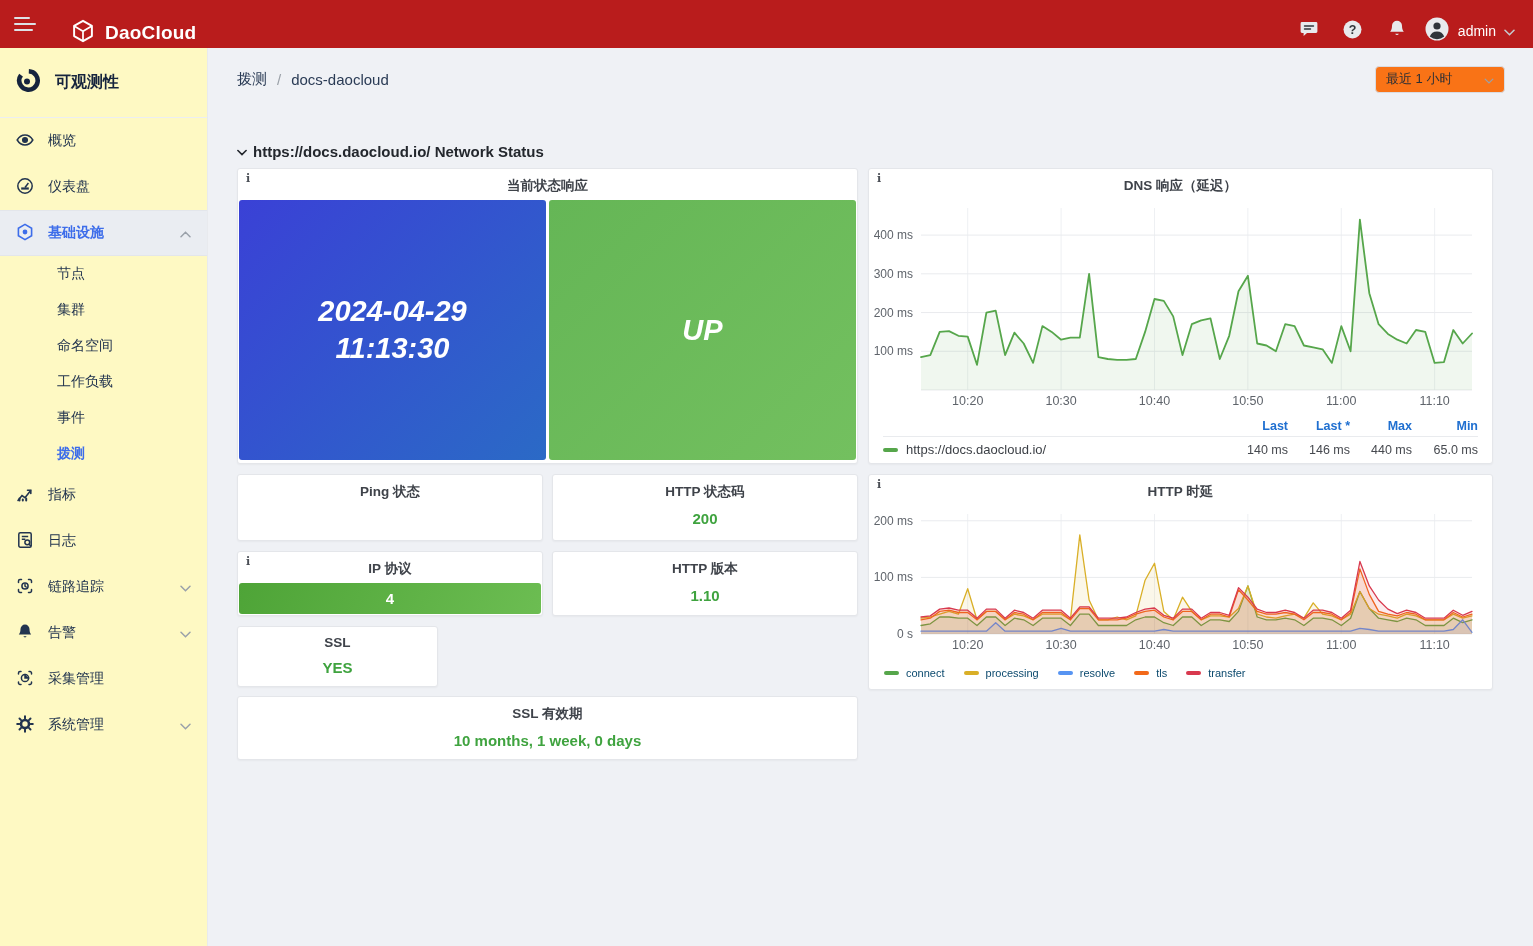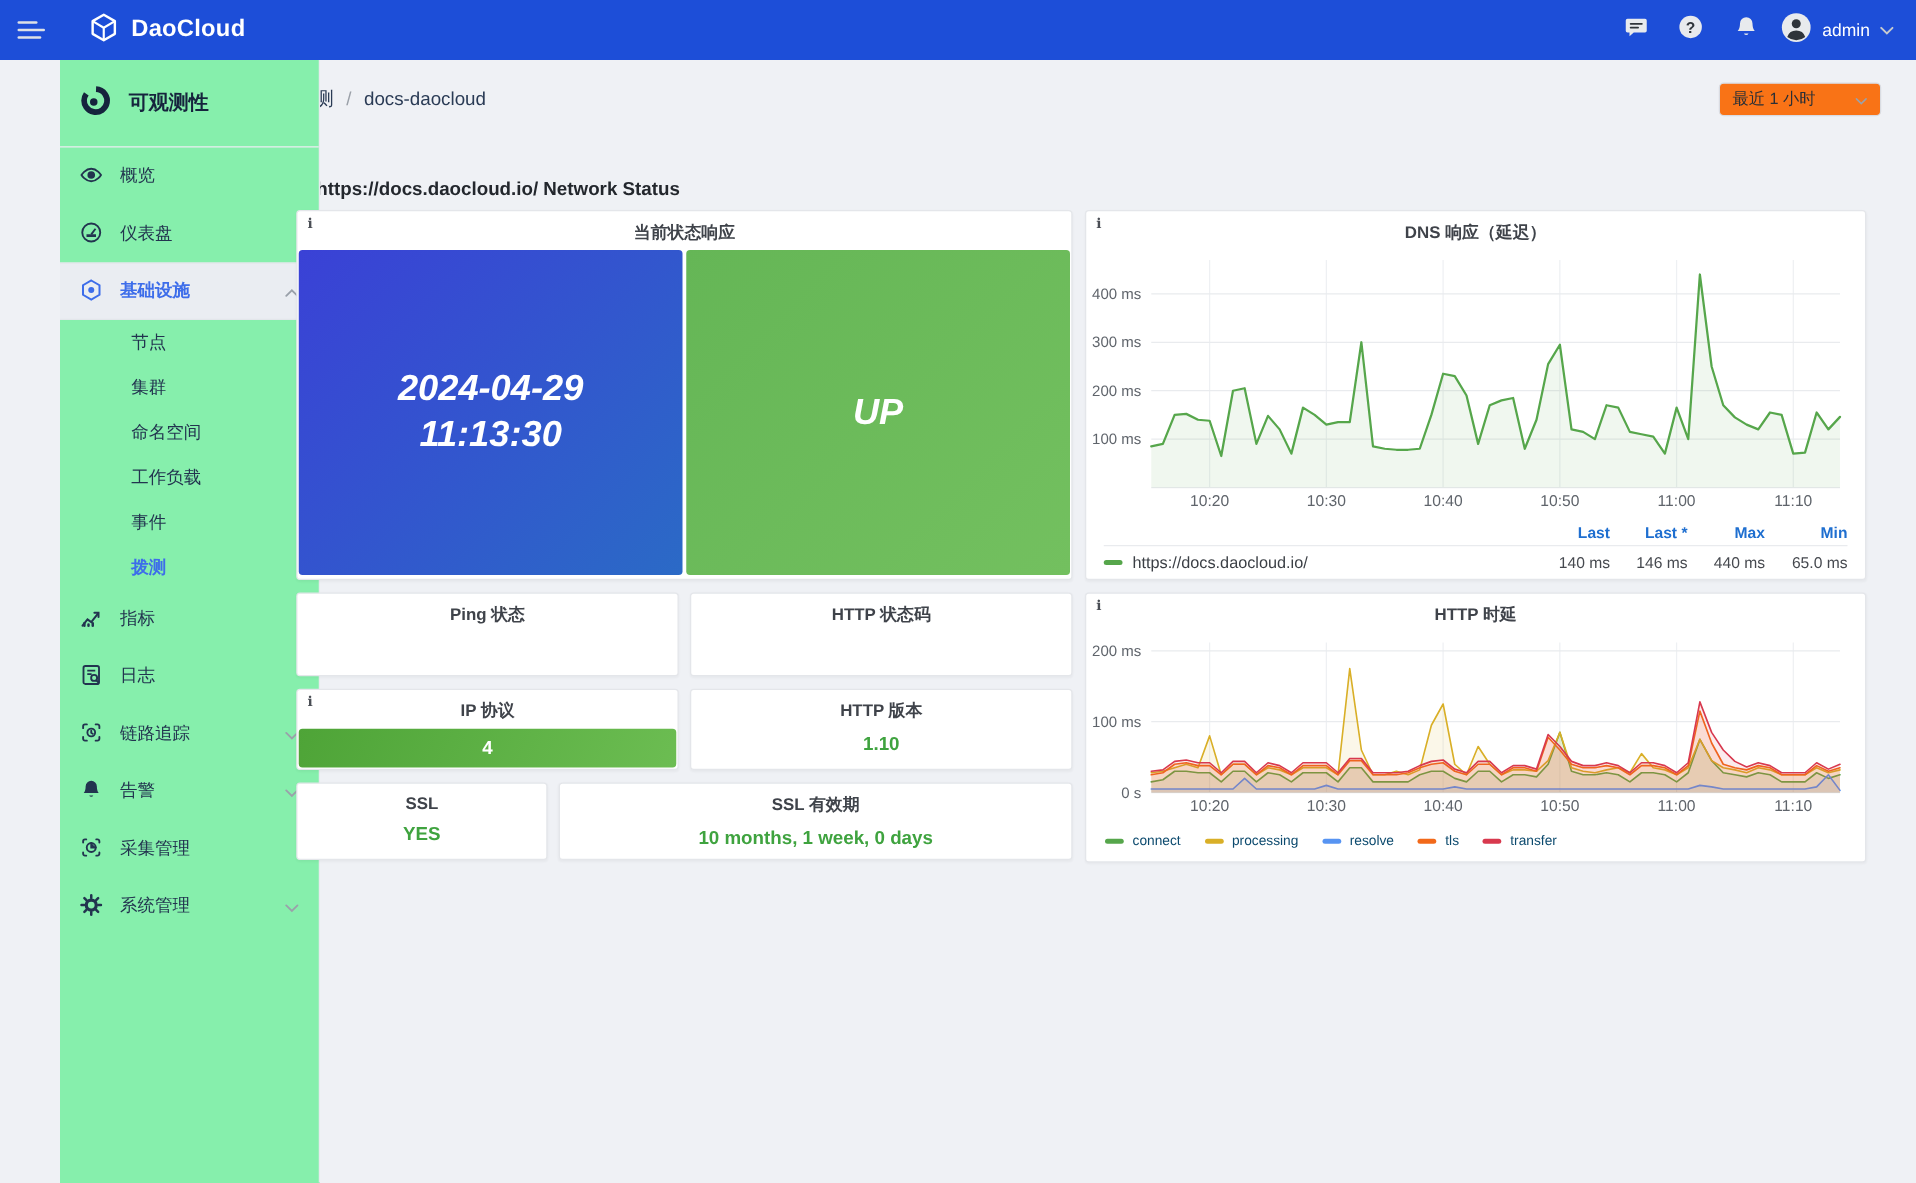--- a/index.html
+++ b/index.html
@@ -1,37 +1,37 @@
 <!DOCTYPE html>
 <html><head>
 <meta charset="utf-8">
 <style>
   * { margin:0; padding:0; box-sizing:border-box; }
   html,body { width:1533px; height:946px; overflow:hidden; background:#eff1f5;
               font-family:"Liberation Sans","DejaVu Sans",sans-serif; }
   svg text { font-family:"Liberation Sans","DejaVu Sans",sans-serif; }
 
   
-  .navbar { position:fixed; top:0; left:0; right:0; height:48px; background:#1d4ed8;
-            display:flex; align-items:center; z-index:10; }
+  .navbar { position:fixed; top:0; left:0; right:0; height:48px; background:#b91c1c;
+            display:flex; align-items:flex-end; z-index:10; }
   .hamburger { width:48px; height:48px; display:flex; flex-direction:column; justify-content:center;
                gap:4px; padding-left:14px; cursor:pointer; }
   .hamburger span { height:2px; background:#dde1e6; border-radius:1px; display:block; }
   .hamburger .b1{width:16px;} .hamburger .b2{width:22px;} .hamburger .b3{width:19px;}
   .brand { display:flex; align-items:center; gap:9px; margin-left:22px; cursor:pointer; }
   .brand-name { color:#fff; font-size:19px; font-weight:700; letter-spacing:.2px; }
   .nav-right { margin-left:auto; display:flex; align-items:center; gap:10px; padding-right:18px; }
   .nav-icon-btn { width:34px; height:34px; display:flex; align-items:center; justify-content:center;
                   cursor:pointer; }
   .user-chip { display:flex; align-items:center; gap:8px; cursor:pointer; }
   .user-name { color:#fff; font-size:14px; }
 
   
-  .sidebar { position:fixed; top:48px; left:0; bottom:0; width:208px; background:#86efac;
-             border-right:1px solid #e8eaee;margin-left:48px; }
+  .sidebar { position:fixed; top:48px; left:0; bottom:0; width:208px; background:#fef9c3;
+             border-right:1px solid #e8eaee; }
   .sb-header { height:70px; display:flex; align-items:center; gap:13px; padding-left:15px;
                border-bottom:1px solid #eceef2; }
   .sb-title { font-size:16px; font-weight:700; color:#16243d; }
   .sb-item { height:46px; display:flex; align-items:center; gap:14px; padding-left:16px;
              position:relative; cursor:pointer; color:#22344f; font-size:14px; }
   .sb-item .lbl { font-weight:500; }
   .sb-sub { height:36px; padding-left:57px; display:flex; align-items:center; cursor:pointer;
             color:#22344f; font-size:14px; }
   .sb-active-group { background:#eaedf2; border-top:1px solid #e3e6eb; border-bottom:1px solid #e3e6eb; }
   .sb-active-group .lbl { color:#3d6dea; font-weight:600; }
@@ -347,36 +347,37 @@
           </div>
         </div>
       </div>
 
       <div class="row" style="height:67px;">
         <div class="panel p-sm">
           <div class="panel-title">Ping 状态</div>
         </div>
         <div class="panel p-sm">
           <div class="panel-title">HTTP 状态码</div>
+          <div class="big-green">200</div>
         </div>
       </div>
 
       <div class="row" style="height:65px;">
         <div class="panel p-sm">
           <span class="info-i">i</span>
           <div class="panel-title">IP 协议</div>
           <div class="banner" style="background: linear-gradient(115deg, rgb(78, 164, 55) 0%, rgb(108, 189, 82) 100%);">4</div>
         </div>
         <div class="panel p-sm">
           <div class="panel-title">HTTP 版本</div>
           <div class="big-green">1.10</div>
         </div>
       </div>
 
-      <div class="row" style="height:62px;">
+      <div class="row" style="height:62px;flex-direction:column;">
         <div class="panel" style="width:201px;">
           <div class="panel-title">SSL</div>
           <div class="big-green">YES</div>
         </div>
         <div class="panel" style="flex:1;">
           <div class="panel-title">SSL 有效期</div>
           <div class="big-green">10 months, 1 week, 0 days</div>
         </div>
       </div>
     </div>

